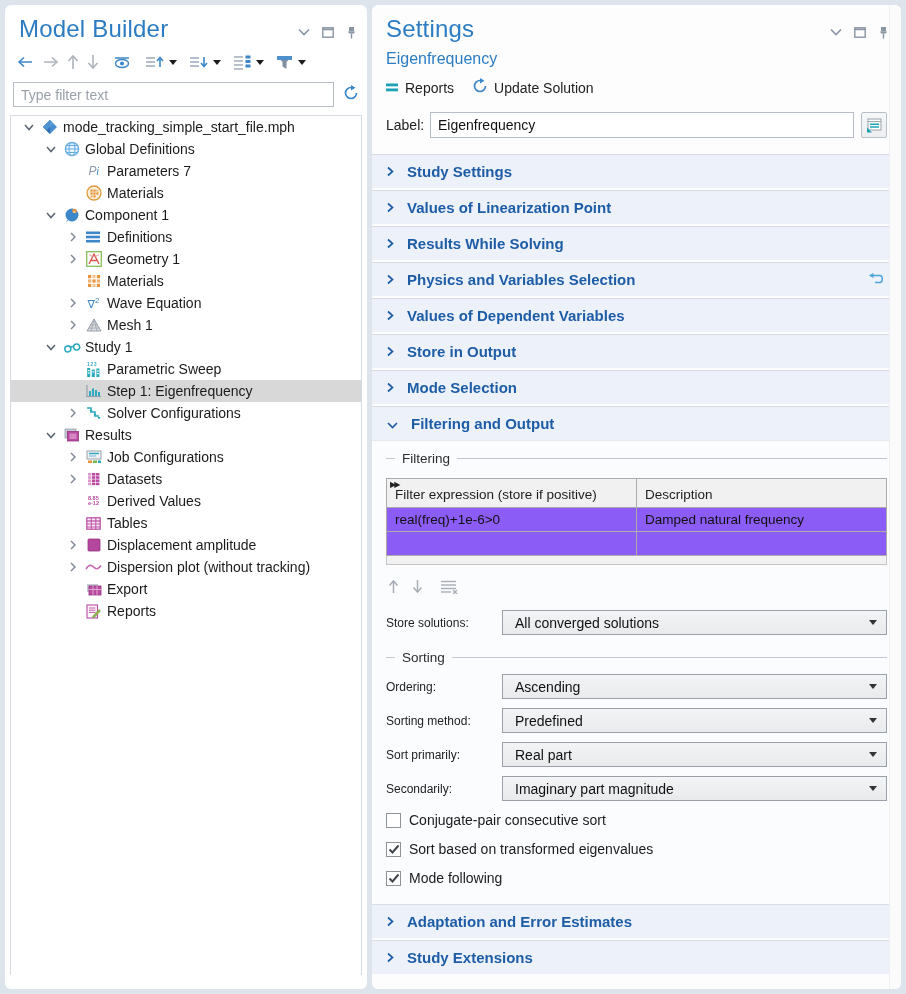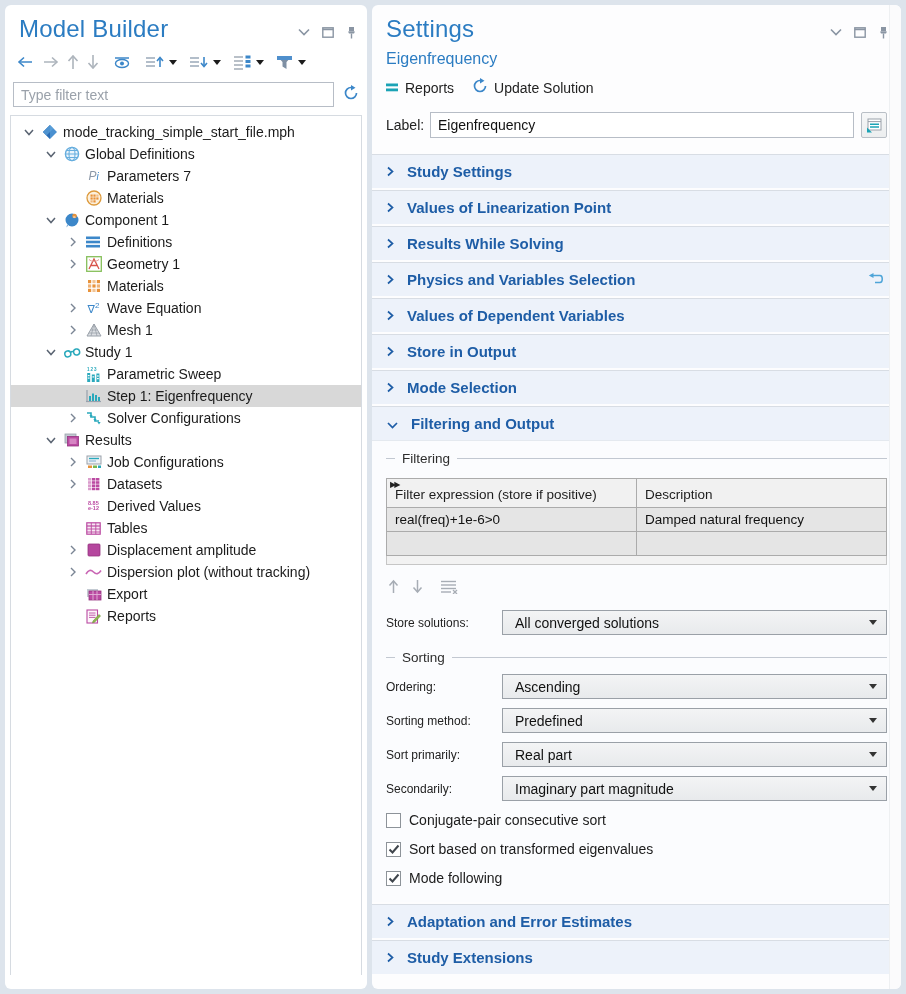--- a/index.html
+++ b/index.html
@@ -23,21 +23,21 @@
 
   
   .mb-header { display:flex; padding:10px 10px 0 14px;align-items:center; }
   .mb-toolbar { display:flex; align-items:center; gap:4px; padding:8px 0 0 10px; height:30px; }
   .tbtn { display:flex; align-items:center; gap:2px; padding:2px; }
   .caret { width:0; height:0; border-left:4px solid transparent; border-right:4px solid transparent; border-top:5px solid #1c1c1c; margin-left:3px; }
   .filter-row { display:flex; align-items:center; gap:9px; padding:9px 8px 0 8px; }
   .filter-input { flex:1; height:25px; border:1px solid #b7bdc6; background:#fff; padding:0 7px; font-size:14px; color:#0c4a6e; font-family:"Liberation Sans",sans-serif; }
   .filter-input::placeholder { color:#9aa1aa; }
 
-  .tree { margin:8px 5px 0 5px; border:1px solid #d6dbe1; border-bottom:none; height:860px; background:#fff; padding-top:5px; }
+  .tree { margin:8px 5px 0 5px; border:1px solid #d6dbe1; border-bottom:none; height:860px; background:#fff; }
   .trow { display:flex; align-items:center; height:22px; padding-left:calc(8px + var(--lvl) * 22px); white-space:nowrap; }
   .trow.sel { background:#d8d8d8; }
   .chev { width:19px; display:flex; justify-content:center; align-items:center; flex:none; }
   .ticon { width:23px; display:flex; justify-content:center; align-items:center; flex:none; }
   .tlabel { margin-left:2px; font-size:14px; color:#1b1b1b; }
 
   
   .rp-head { padding:10px 12px 0 14px; }
   .rp-row1 { display:flex; }
   .rp-sub { font-size:16px; color:#2b7cc2; margin-top:7px; }
@@ -55,21 +55,21 @@
 
   .sec-body { background:#fbfcfe; border-top:1px solid #e4e9ef; padding:8px 14px 14px 14px; }
   .group-label { display:flex; align-items:center; gap:7px; margin-top:2px; }
   .group-label .dash { width:9px; height:1px; background:#c2c8d1; }
   .group-label .line { flex:1; height:1px; background:#c2c8d1; }
   .group-label .gtext { font-size:13.5px; color:#2d2d2d; }
 
   table.ftable { border-collapse:collapse; width:100%; margin-top:12px; table-layout:fixed; }
   .ftable th, .ftable td { border:1px solid #ababab; font-weight:normal; text-align:left; font-size:13.5px; padding:0 8px; overflow:hidden; white-space:nowrap; }
   .ftable th { background:#f1f1f1; height:29px; vertical-align:bottom; padding-bottom:5px; color:#1d1d1d; position:relative; }
-  .ftable td { height:24px; background:#e5e5e5; color:#111; }
+  .ftable td { height:24px; background:#8b5cf6; color:#111; }
   .hmark { position:absolute; top:1px; left:3px; font-size:8px; letter-spacing:-2px; color:#222; }
   .hscroll { height:9px; background:#f2f2f2; border:1px solid #c6c6c6; border-top:none; }
 
   .table-tools { display:flex; align-items:center; gap:13px; margin-top:14px; padding-left:2px; }
 
   .field-row { display:flex; align-items:center; margin-top:9px; }
   .field-row .flabel { width:116px; flex:none; font-size:12px; color:#222; }
   .combo { flex:1; height:25px; border:1px solid #9aa0a7; background:linear-gradient(#f3f4f5,#e8eaec); display:flex; align-items:center; padding:0 9px 0 12px; font-size:14px; color:#111; }
   .combo .cname { white-space:nowrap; }
   .combo .arrow { margin-left:auto; width:0; height:0; border-left:4px solid transparent; border-right:4px solid transparent; border-top:5px solid #333; }

